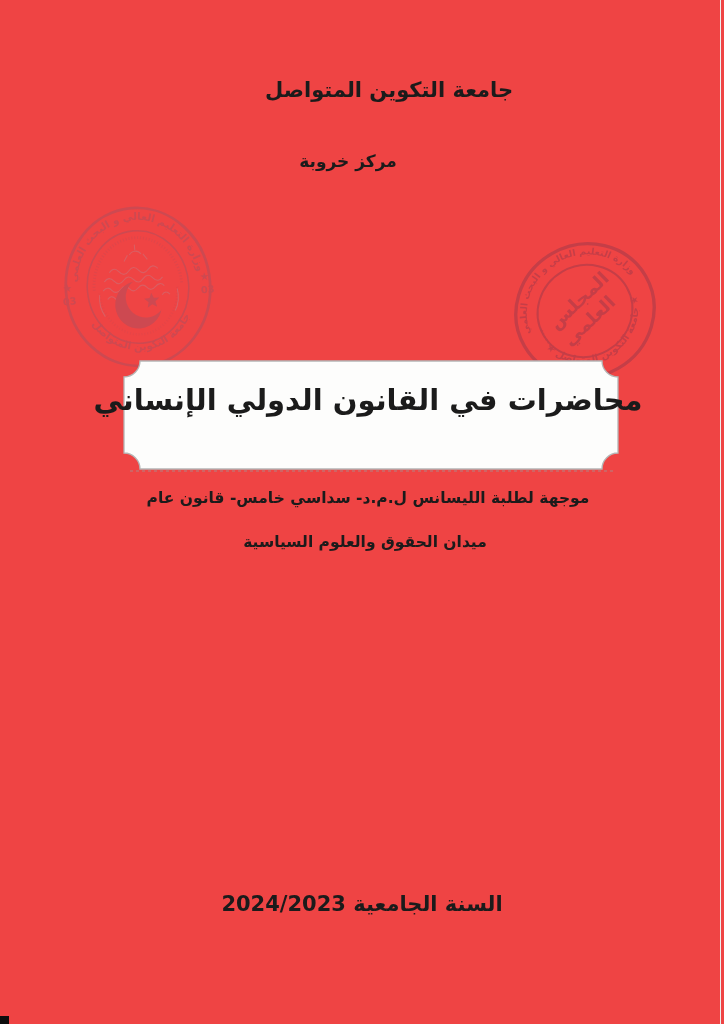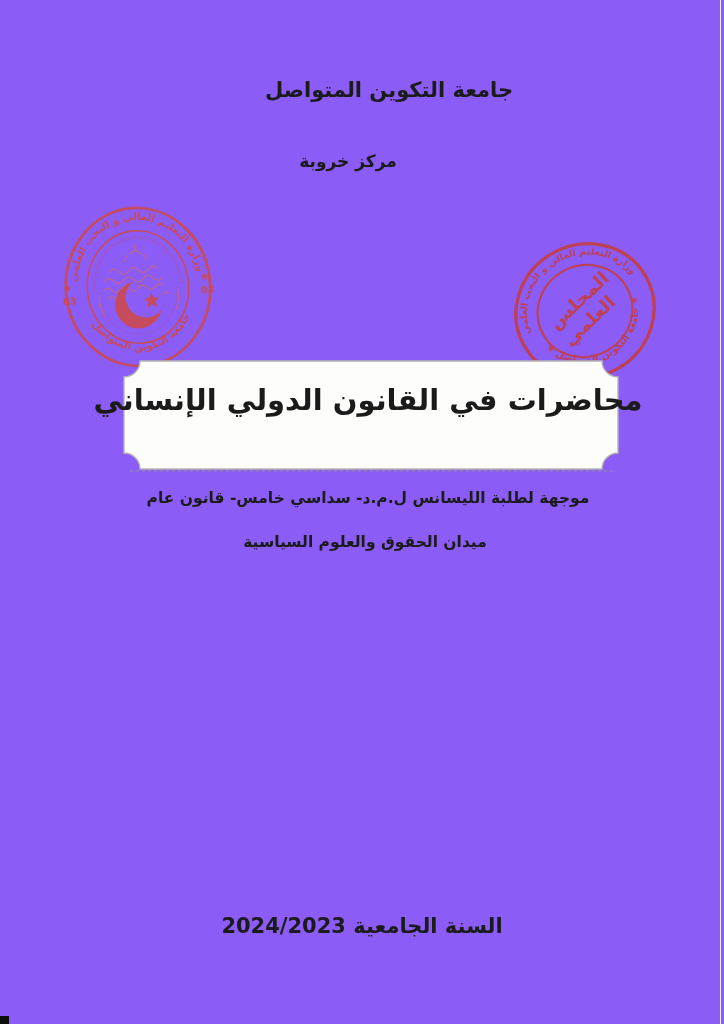--- a/index.html
+++ b/index.html
@@ -1,31 +1,31 @@
 <!DOCTYPE html>
 <html><head>
 <meta charset="utf-8">
 <style>
   html,body{margin:0;padding:0;background:#888;}
   .page{
     position:relative;
     width:724px;height:1024px;
-    background:#8b5cf6;
+    background:#ef4444;
     overflow:hidden;
     font-family:"DejaVu Sans", sans-serif;
     color:#1b1b1b;
   }
   .txt{position:absolute;left:0;width:724px;text-align:center;direction:rtl;font-weight:bold;}
   .university-line{top:78px;font-size:21px;transform:translateX(27px);letter-spacing:.5px;}
   .center-line{top:151px;font-size:17px;transform:translateX(-14px);}
   .title-line{top:383px;font-size:29px;transform:translateX(6px);letter-spacing:.5px;}
   .audience-line{top:489px;font-size:15.5px;transform:translateX(6px);}
   .field-line{top:533px;font-size:15.5px;transform:translateX(3px);}
   .author-line{top:656px;left:108px;width:262px;font-size:18px;word-spacing:7px;}
-  .year-line{top:892px;font-size:21px;margin-top:22px;}
+  .year-line{top:892px;font-size:21px;}
 
   .stamp{position:absolute;opacity:.93;}
   .stamp svg{display:block;width:100%;height:100%;}
   .stamp-left{left:60px;top:203px;width:156px;height:168px;transform:rotate(-5deg);}
   .stamp-right{left:510px;top:240px;width:150px;height:142px;transform:rotate(-30deg);}
 
   .plaque{position:absolute;left:120px;top:356px;width:503px;height:118px;}
   .corner-mark{position:absolute;left:0;top:1016px;width:9px;height:8px;background:#0d0d0d;}
   .edge-line{position:absolute;right:3px;top:0;width:1px;height:1024px;background:#ececec;}
 </style>

